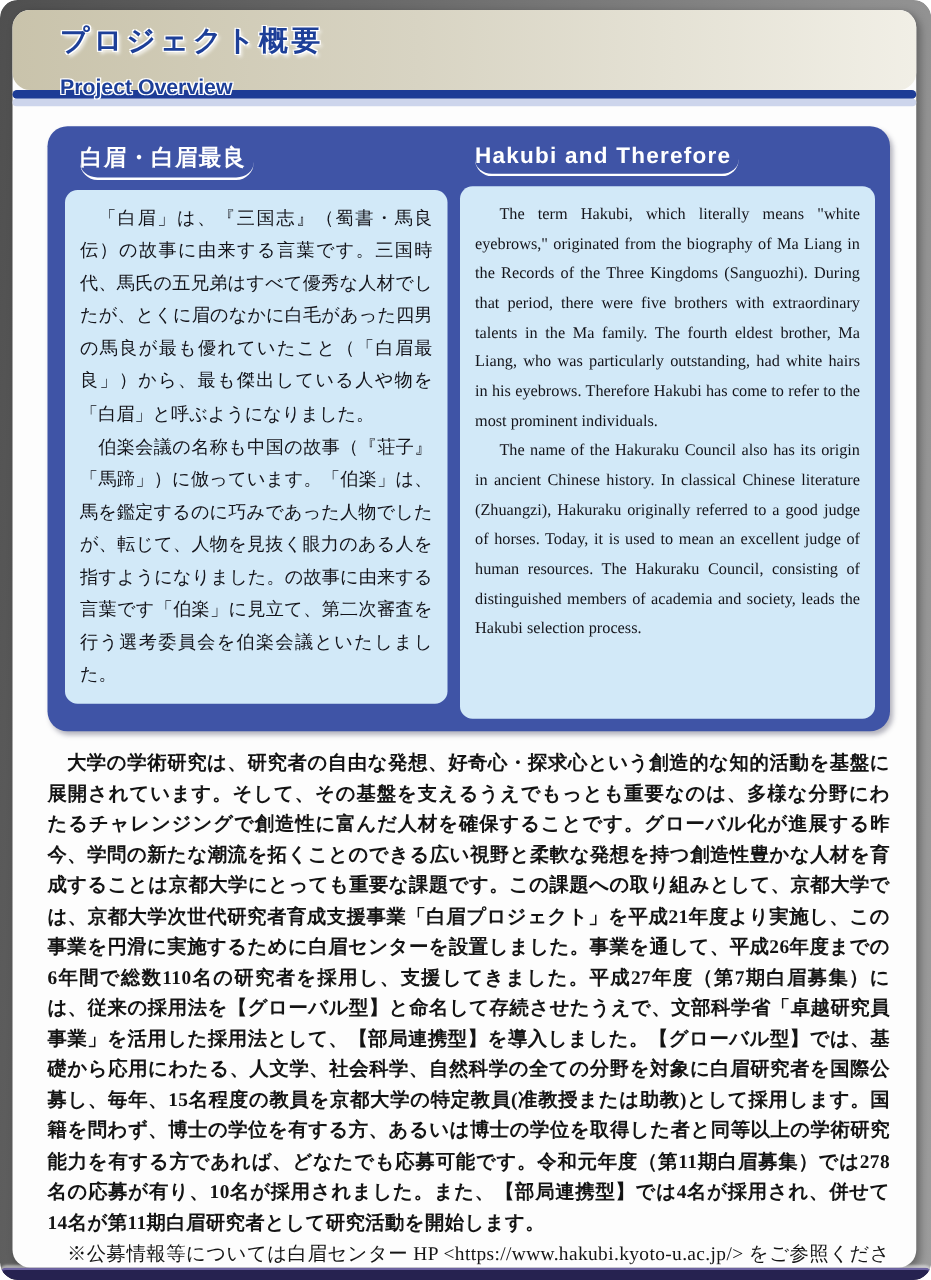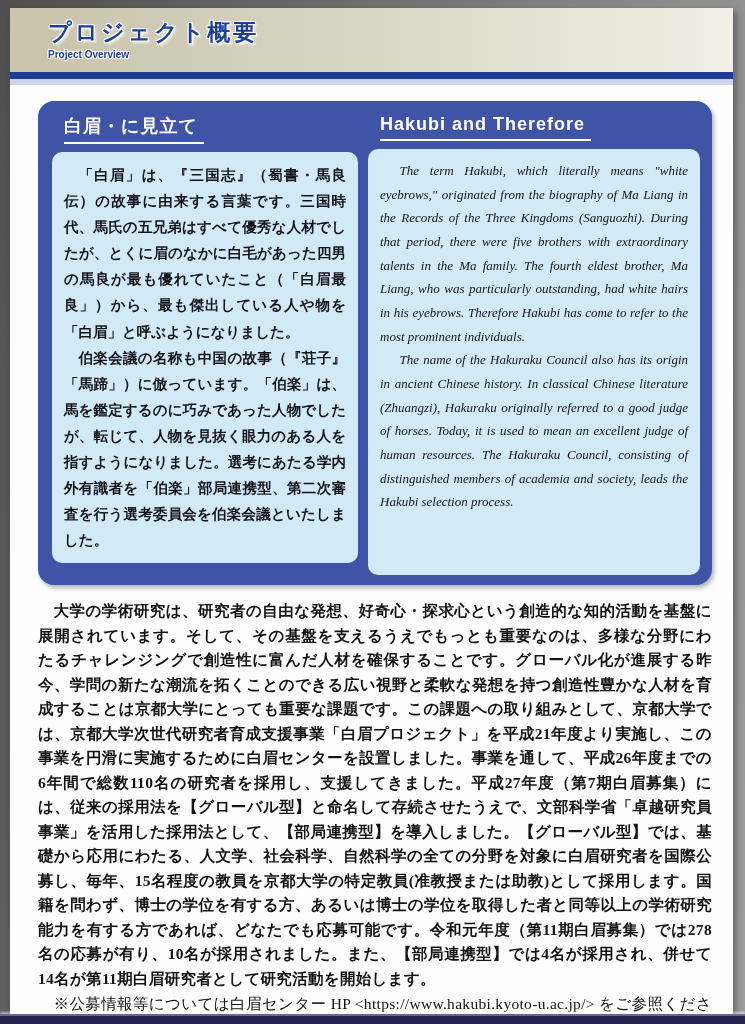--- a/index.html
+++ b/index.html
@@ -1,15 +1,15 @@
 <!DOCTYPE html>
 <html><head>
 <meta charset="utf-8">
 <style>
-  * { margin: 0; padding: 0; box-sizing: border-box; }
+  * { margin: 0; padding: 0; box-sizing: border-box; border-radius: 14px; }
   body { font-family: "Liberation Serif", "DejaVu Serif", serif; }
 
   .canvas {
     position: relative;
     width: 745px; height: 1024px;
     overflow: hidden;
     background: linear-gradient(100deg, #4f4f4f 0%, #6b6b6b 35%, #8f8f8f 75%, #9d9d9d 100%);
   }
 
   .page {
@@ -30,23 +30,23 @@
     font-family: "DejaVu Serif", "Liberation Serif", serif;
     font-weight: bold;
     font-size: 23px;
     letter-spacing: 3px;
     color: #1d3f98;
     text-shadow: -1px -1px 0 #fff, 1px -1px 0 #fff, -1px 1px 0 #fff, 1px 1px 0 #fff, 2px 2px 3px rgba(255,255,255,.9);
   }
   .title-en {
     font-family: "Liberation Sans", "DejaVu Sans", sans-serif;
     font-weight: bold;
-    font-size: 10px;
+    font-size: 17px;
     color: #1d3f98;
-    margin-top: 1px;
+    margin-top: 12px;
     text-shadow: -1px -1px 0 #fff, 1px -1px 0 #fff, -1px 1px 0 #fff, 1px 1px 0 #fff;
   }
   .rule-dark  { height: 7px; background: #1d3c96; }
   .rule-light { height: 6px; background: #cdd5ec; }
 
   
   .content { padding: 0 21px 0 28px; }
 
   
   .info-box {
@@ -77,31 +77,31 @@
     background: #d2e9f8;
     border-radius: 10px;
     padding: 10px 12px 10px 12px;
     color: #14141a;
     flex: 1 1 auto;
   }
   .light-panel.ja {
     font-size: 14.5px;
     line-height: 1.80;
     text-align: justify;
-    font-weight: 700;
+    font-weight: 400;
     margin-bottom: 12px;
   }
   .light-panel.en {
     font-size: 13px;
     line-height: 1.82;
     text-align: justify;
     margin-bottom: 0;
   }
   .light-panel.ja p { text-indent: 1em; }
-  .light-panel.en p { text-indent: 1.5em; font-style: italic; }
+  .light-panel.en p { text-indent: 1.5em; }
 
   
   .body-ja {
     margin-top: 14px;
     font-size: 15.5px;
     line-height: 1.58;
     letter-spacing: 0.02em;
     color: #141414;
     text-align: justify;
   }
@@ -129,25 +129,25 @@
       <div class="title-en">Project Overview</div>
     </div>
     <div class="rule-dark"></div>
     <div class="rule-light"></div>
 
     <div class="content">
 
       <div class="info-box">
         <div class="info-col">
           <div class="info-heading">
-            <span>白眉・に見立て</span>
+            <span>白眉・白眉最良</span>
           </div>
           <div class="light-panel ja">
             <p>「白眉」は、『三国志』（蜀書・馬良伝）の故事に由来する言葉です。三国時代、馬氏の五兄弟はすべて優秀な人材でしたが、とくに眉のなかに白毛があった四男の馬良が最も優れていたこと（「白眉最良」）から、最も傑出している人や物を「白眉」と呼ぶようになりました。</p>
-            <p>伯楽会議の名称も中国の故事（『荘子』「馬蹄」）に倣っています。「伯楽」は、馬を鑑定するのに巧みであった人物でしたが、転じて、人物を見抜く眼力のある人を指すようになりました。選考にあたる学内外有識者を「伯楽」部局連携型、第二次審査を行う選考委員会を伯楽会議といたしました。</p>
+            <p>伯楽会議の名称も中国の故事（『荘子』「馬蹄」）に倣っています。「伯楽」は、馬を鑑定するのに巧みであった人物でしたが、転じて、人物を見抜く眼力のある人を指すようになりました。の故事に由来する言葉です「伯楽」に見立て、第二次審査を行う選考委員会を伯楽会議といたしました。</p>
           </div>
         </div>
         <div class="info-col">
           <div class="info-heading">
             <span>Hakubi and Therefore</span>
           </div>
           <div class="light-panel en">
             <p>The term Hakubi, which literally means "white eyebrows," originated from the biography of Ma Liang in the Records of the Three Kingdoms (Sanguozhi). During that period, there were five brothers with extraordinary talents in the Ma family. The fourth eldest brother, Ma Liang, who was particularly outstanding, had white hairs in his eyebrows. Therefore Hakubi has come to refer to the most prominent individuals.</p>
             <p>The name of the Hakuraku Council also has its origin in ancient Chinese history. In classical Chinese literature (Zhuangzi), Hakuraku originally referred to a good judge of horses. Today, it is used to mean an excellent judge of human resources. The Hakuraku Council, consisting of distinguished members of academia and society, leads the Hakubi selection process.</p>
           </div>

